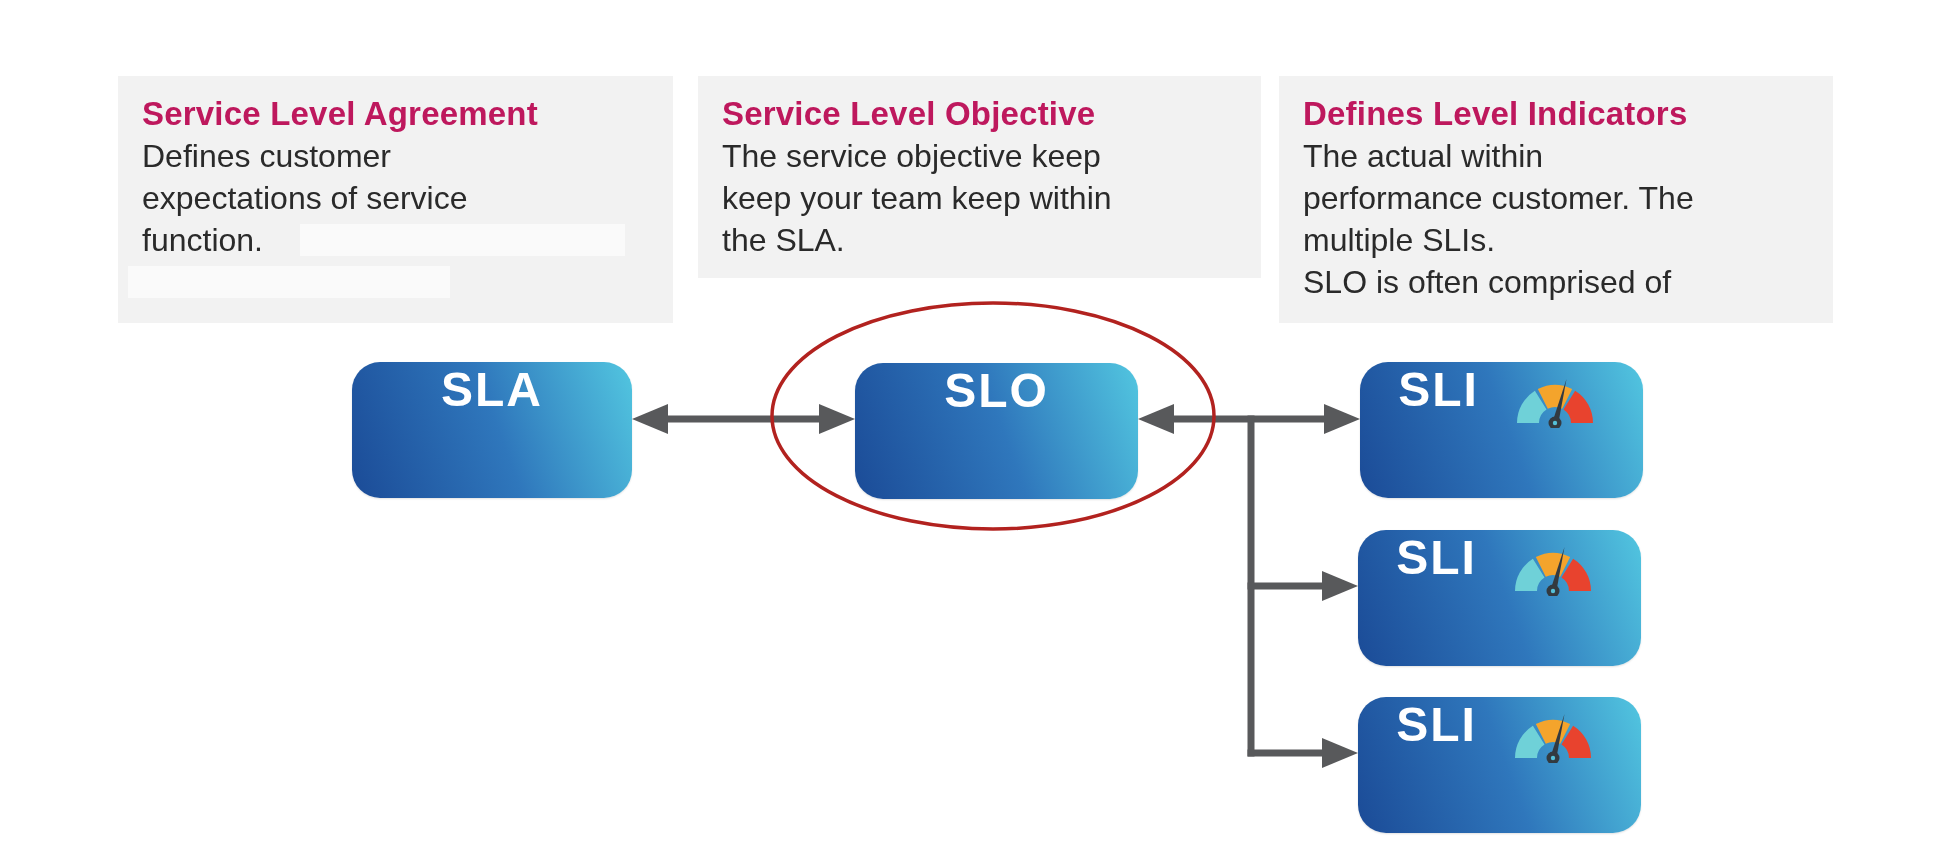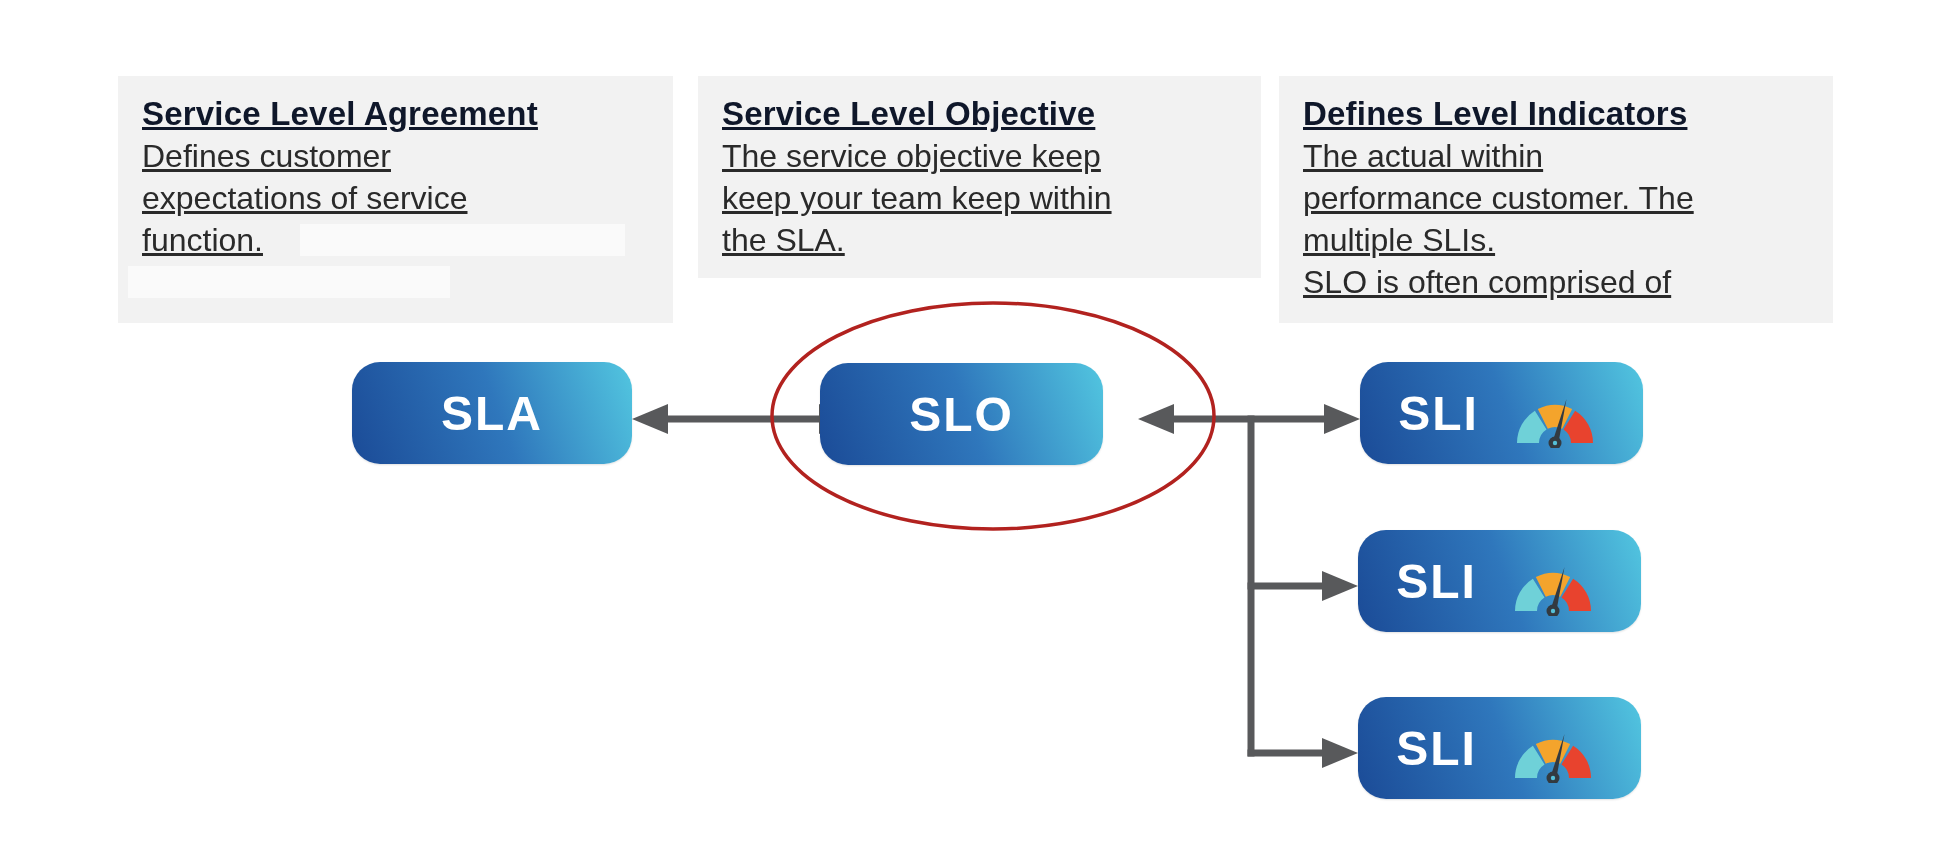--- a/index.html
+++ b/index.html
@@ -5,38 +5,38 @@
   html,body{margin:0;padding:0;background:#ffffff;}
   .canvas{
     position:relative;width:1960px;height:862px;background:#ffffff;
     font-family:"Liberation Sans", sans-serif;overflow:hidden;
   }
   
   .card{
     position:absolute;top:76px;background:#f2f2f2;
     padding:17px 24px;box-sizing:border-box;color:#2a2a2a;
   }
-  .card-title{font-size:33px;font-weight:700;line-height:42px;color:#0f172a;letter-spacing:.2px;text-decoration:underline;}
-  .card-line{font-size:32px;font-weight:400;line-height:42px;text-decoration:underline;}
+  .card-title{font-size:33px;font-weight:700;line-height:42px;color:#be185d;letter-spacing:.2px;}
+  .card-line{font-size:32px;font-weight:400;line-height:42px;}
   #card-sla{left:118px;width:555px;height:247px;}
   #card-slo{left:698px;width:563px;height:202px;}
   #card-sli{left:1279px;width:554px;height:247px;}
   .redact{position:absolute;background:#fafafa;height:32px;}
   #redact-1{left:182px;top:148px;width:325px;}
   #redact-2{left:10px;top:190px;width:322px;}
   
   .node{
-    position:absolute;width:283px;height:102px;border-radius:28px;
+    position:absolute;width:283px;height:136px;border-radius:28px;
     background:linear-gradient(70deg,#1b4b97 0%,#2f77bc 52%,#52c6e0 100%);
-    display:flex;align-items:center;justify-content:center;gap:26px;
+    display:flex;justify-content:center;gap:26px;
     color:#ffffff;font-size:48px;font-weight:700;letter-spacing:2px;
     box-shadow:0 1px 2px rgba(0,0,0,.12);
   }
   #node-sla{left:352px;top:362px;width:280px;}
-  #node-slo{left:820px;top:363px;}
+  #node-slo{left:855px;top:363px;}
   #node-sli-1{left:1360px;top:362px;}
   #node-sli-2{left:1358px;top:530px;}
   #node-sli-3{left:1358px;top:697px;}
   .gauge{transform:translateY(4px);}
   
   #connectors{position:absolute;left:0;top:0;pointer-events:none;}
 </style>
 </head>
 <body>
 

